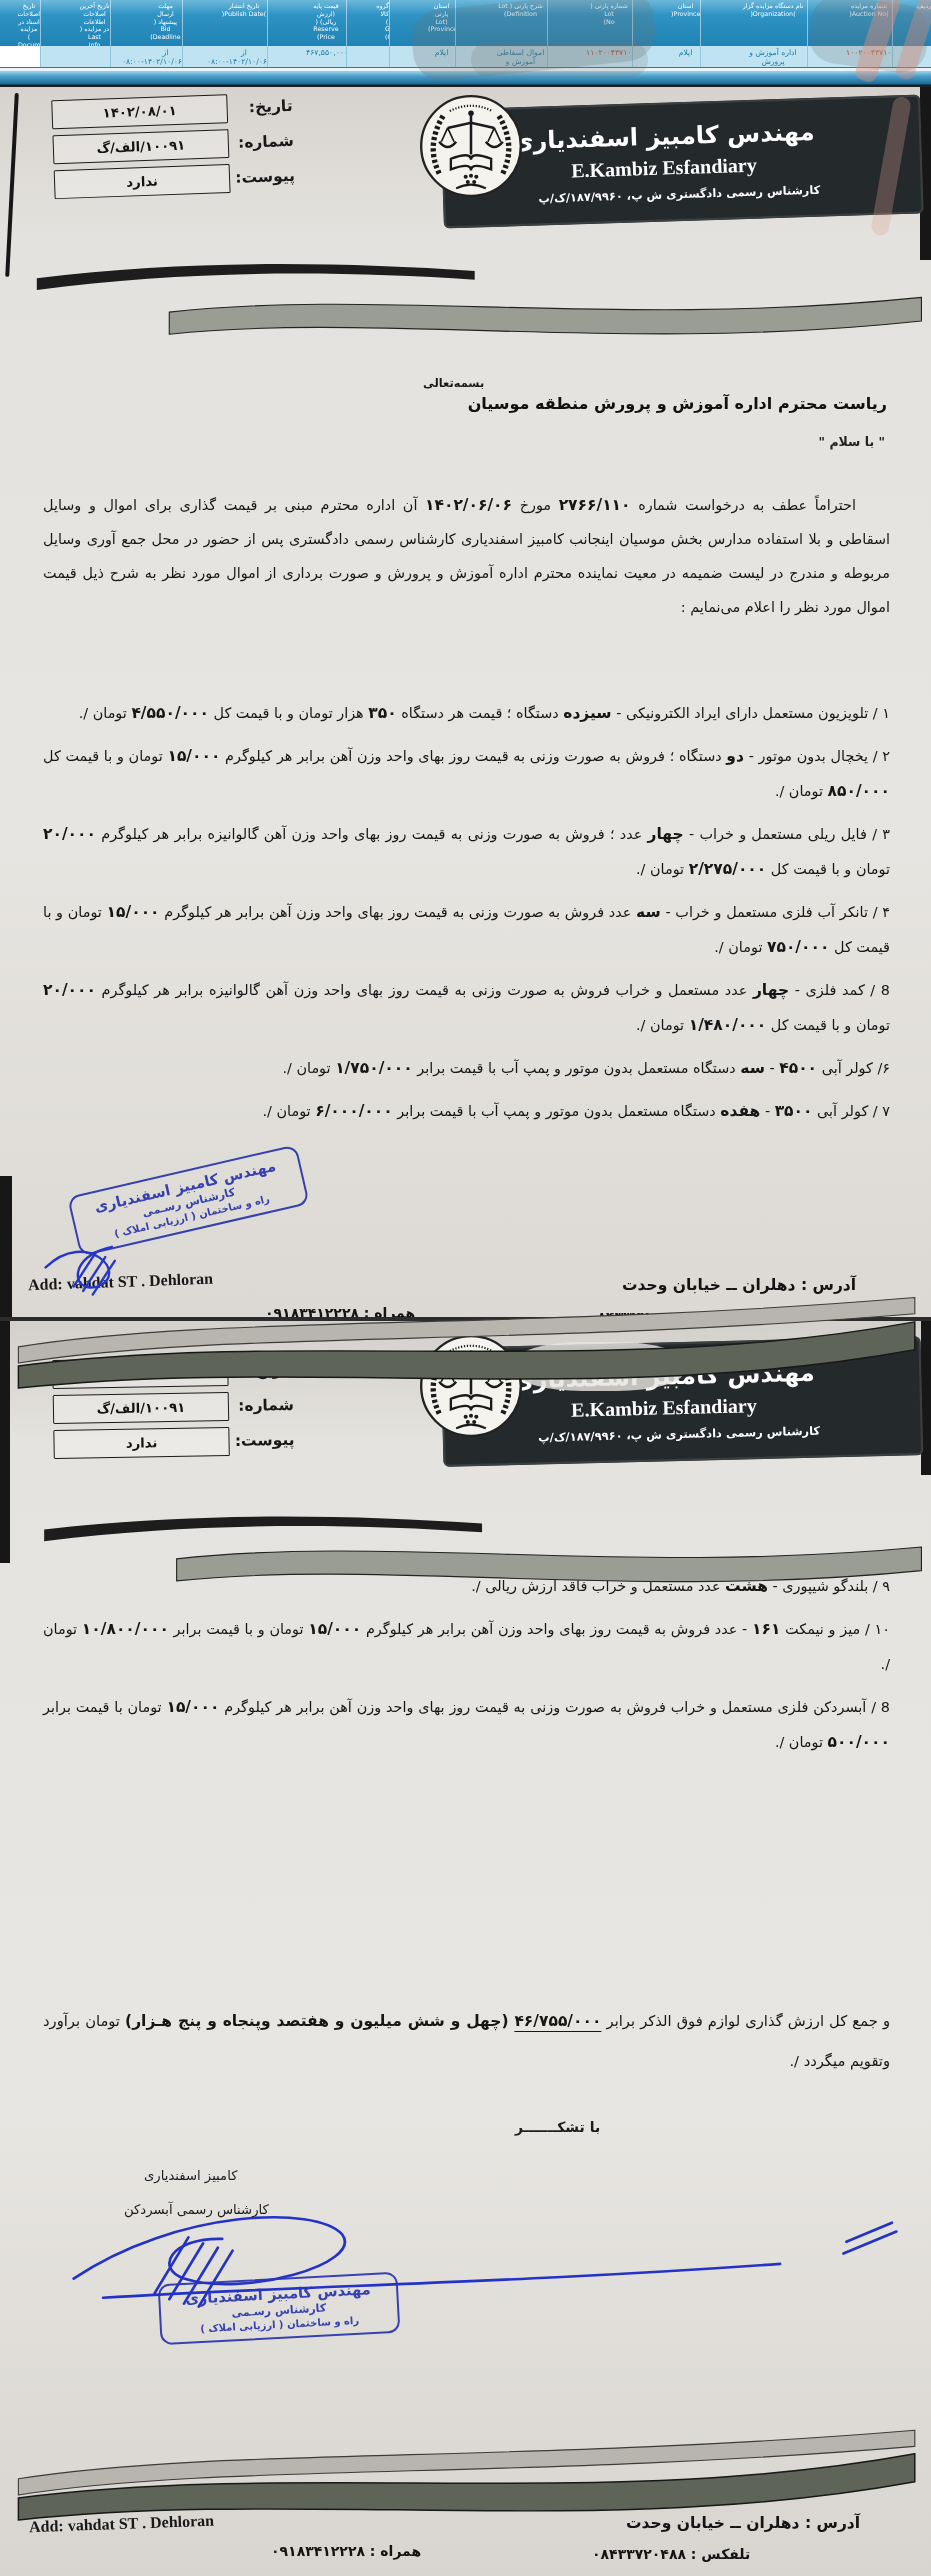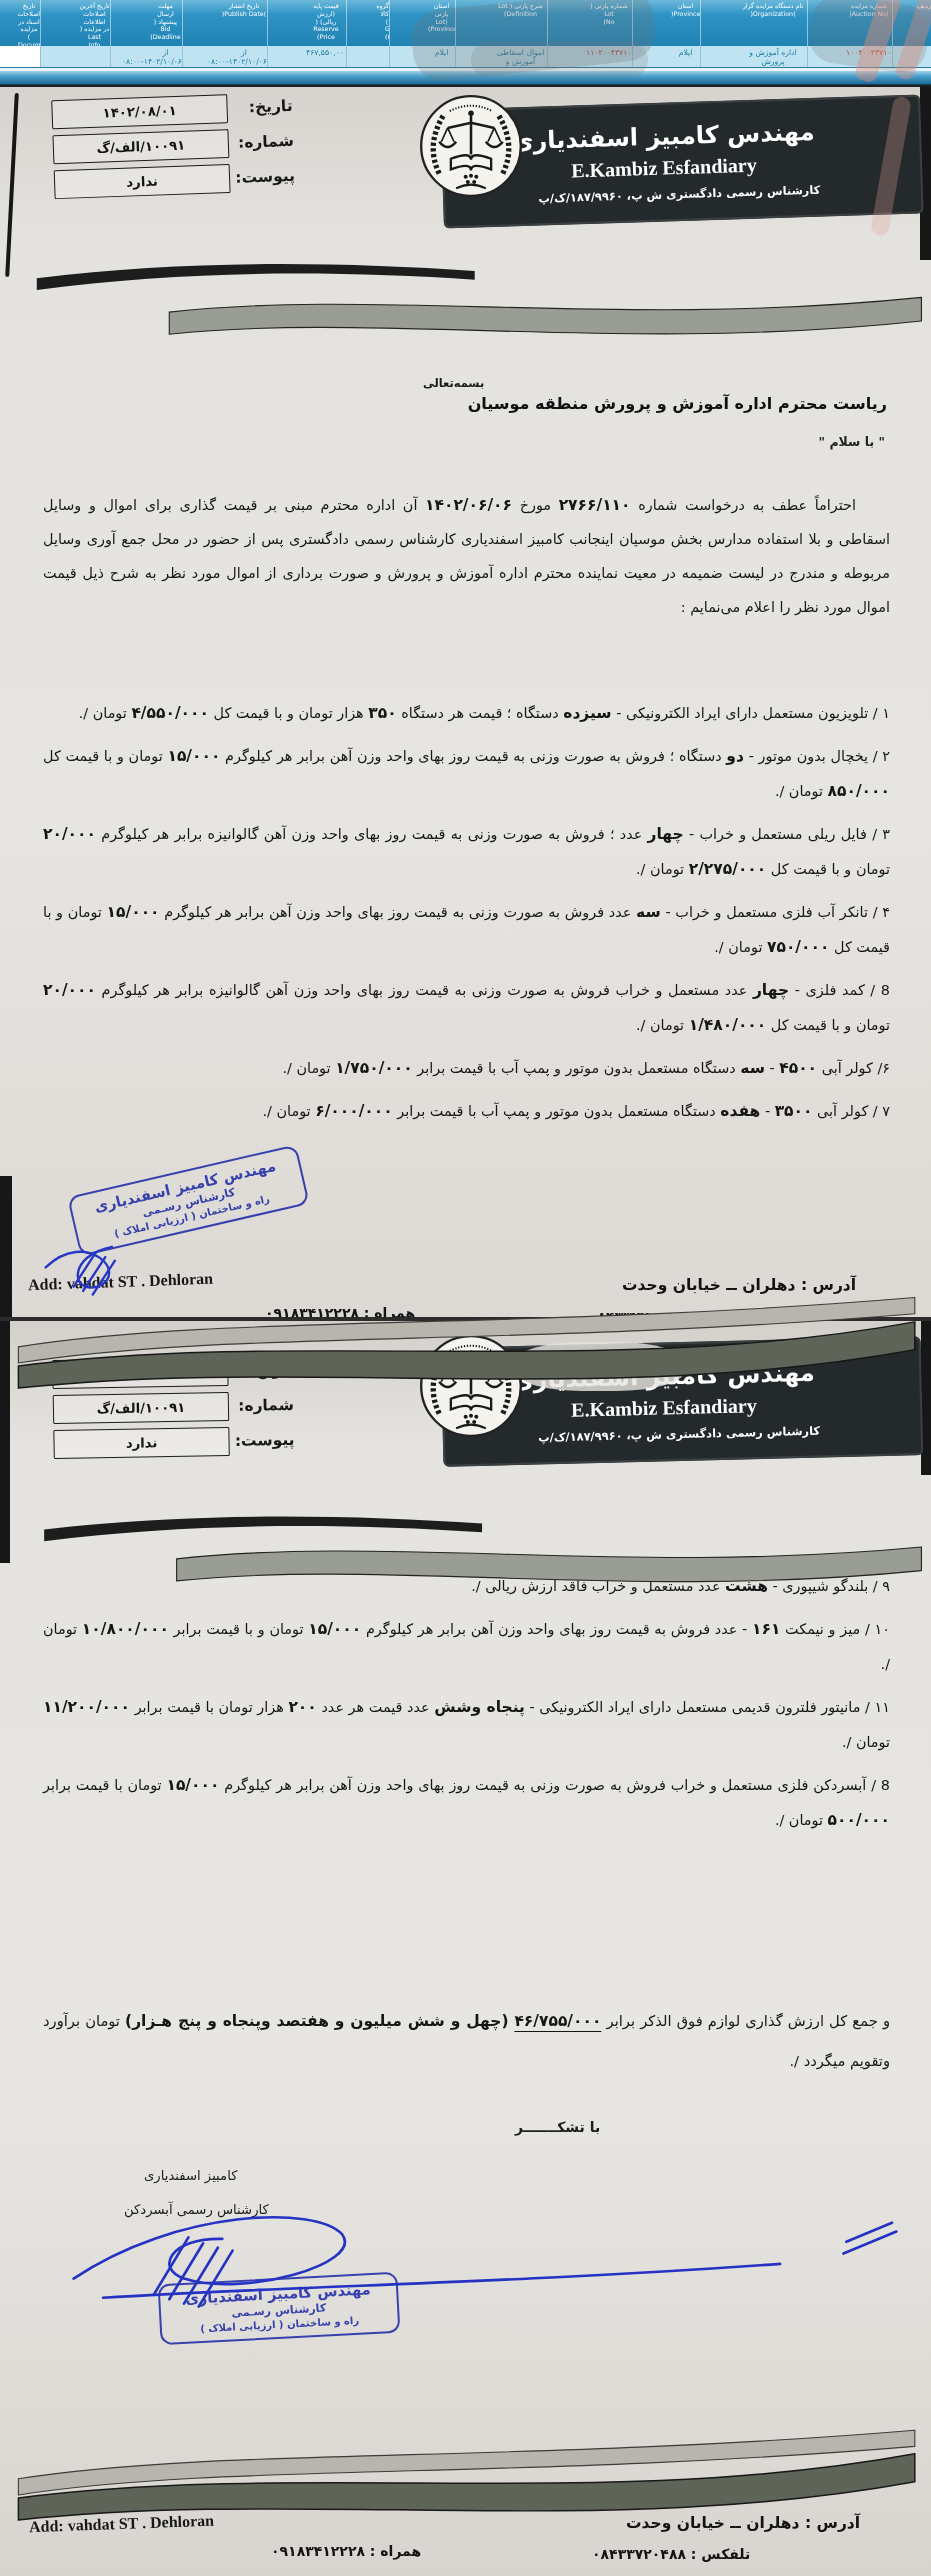--- a/index.html
+++ b/index.html
@@ -267,21 +267,20 @@
         <circle cx="50" cy="78" r="1.9" fill="#1a1a1a"></circle>
         <circle cx="55" cy="79" r="1.9" fill="#1a1a1a"></circle>
       <circle cx="47" cy="84" r="1.9" fill="#1a1a1a"></circle>
         <circle cx="53" cy="84" r="1.9" fill="#1a1a1a"></circle>
       <path d="M36,90 Q50,83 64,90" fill="none" stroke="#1a1a1a" stroke-width="2"></path>
     </svg>
 
     <div class="doc" style="top:249px;">
         <div class="doc-item"><span>۹ / بلندگو شیپوری -  </span><span class="b">هشت</span><span>  عدد مستعمل و خراب فاقد ارزش ریالی /.</span></div>
         <div class="doc-item"><span>۱۰ / میز و نیمکت </span><span class="b">۱۶۱</span><span> -  عدد فروش به قیمت روز بهای واحد وزن آهن برابر هر کیلوگرم </span><span class="b">۱۵/۰۰۰</span><span> تومان و با قیمت برابر </span><span class="b">۱۰/۸۰۰/۰۰۰</span><span> تومان /.</span></div>
-        <div class="doc-item"><span>۱۱ / مانیتور فلترون قدیمی مستعمل دارای ایراد الکترونیکی -  </span><span class="b">پنجاه وشش</span><span> عدد قیمت هر عدد </span><span class="b">۲۰۰</span><span> هزار تومان با قیمت برابر </span><span class="b">۱۱/۲۰۰/۰۰۰</span><span> تومان /.</span></div>
         <div class="doc-item"><span>8 / آبسردکن فلزی مستعمل و خراب فروش به صورت وزنی به قیمت روز بهای واحد وزن آهن برابر هر کیلوگرم </span><span class="b">۱۵/۰۰۰</span><span> تومان با قیمت برابر </span><span class="b">۵۰۰/۰۰۰</span><span> تومان /.</span></div>
       </div>
     <div class="doc total" style="top:681px;"><span>و جمع کل ارزش گذاری لوازم فوق الذکر برابر  </span><span class="b u">۴۶/۷۵۵/۰۰۰</span><span class="b">  </span><span class="b">(چهل و شش میلیون و هفتصد وپنجاه و پنج هـزار)</span><span> تومان برآورد وتقویم میگردد /.</span></div>
     <div class="thanks" style="left:515px;top:799px;">با تشکـــــــر</div>
     <div class="signer" style="left:144px;top:848px;">کامبیز اسفندیاری</div>
     <div class="signer" style="left:124px;top:882px;">کارشناس رسمی آبسردکن</div>
 
     <div class="stamp" style="left:159px;top:958px;width:215px;transform:rotate(-3deg);">
       <div class="s1">مهندس کامبیز اسفندیاری</div>
       <div class="s2">کارشناس رسـمی</div>

